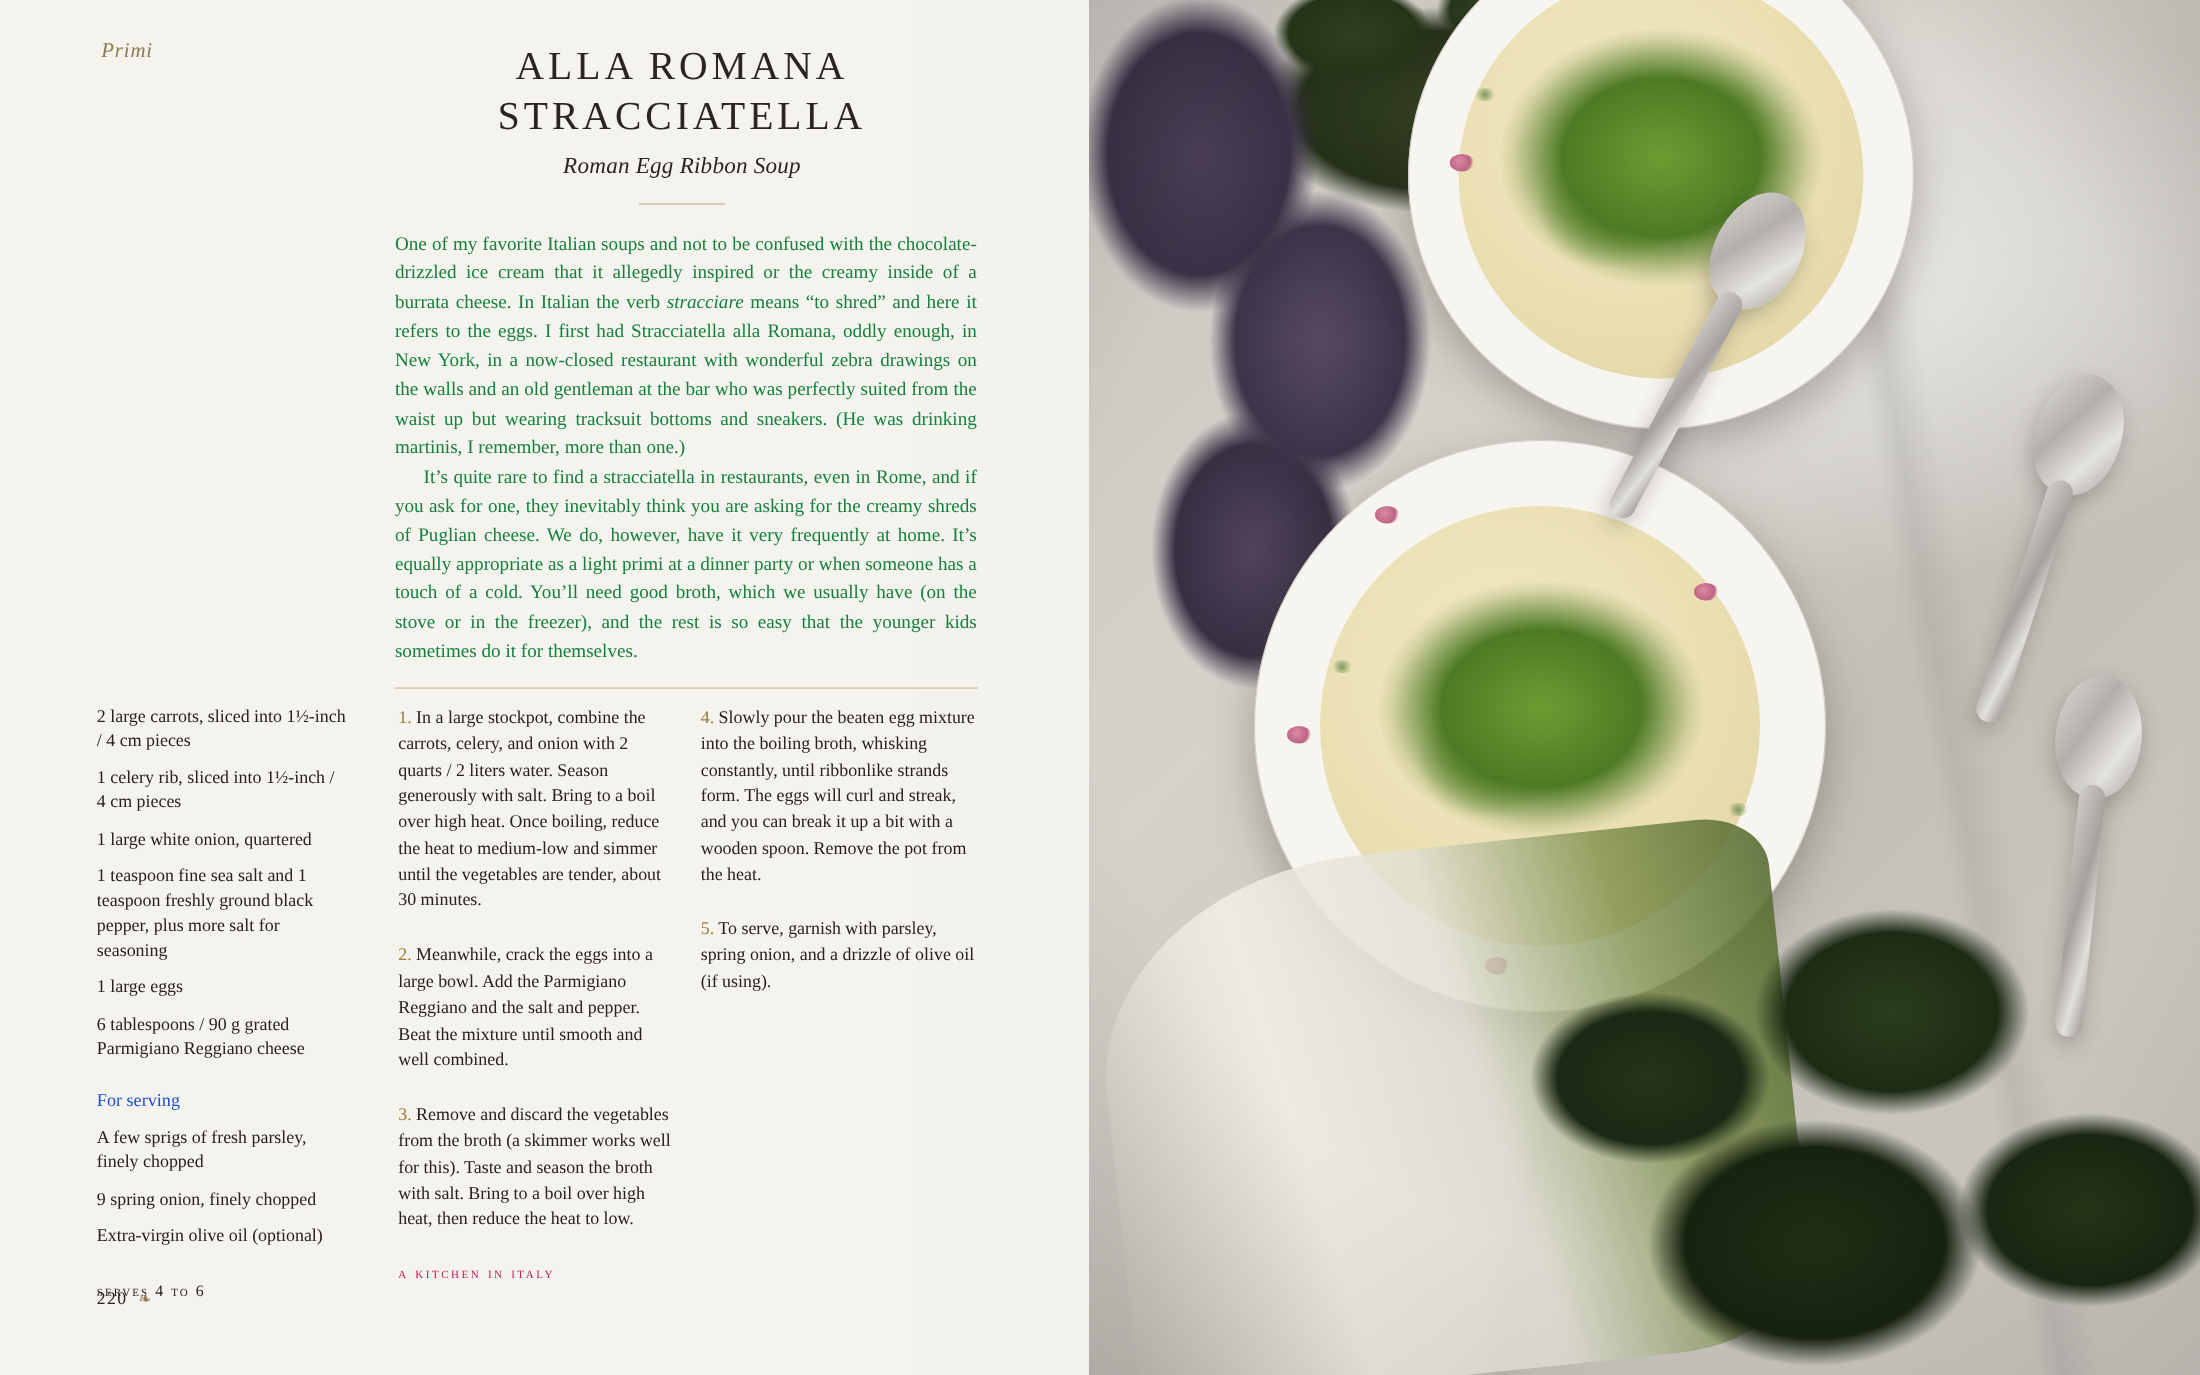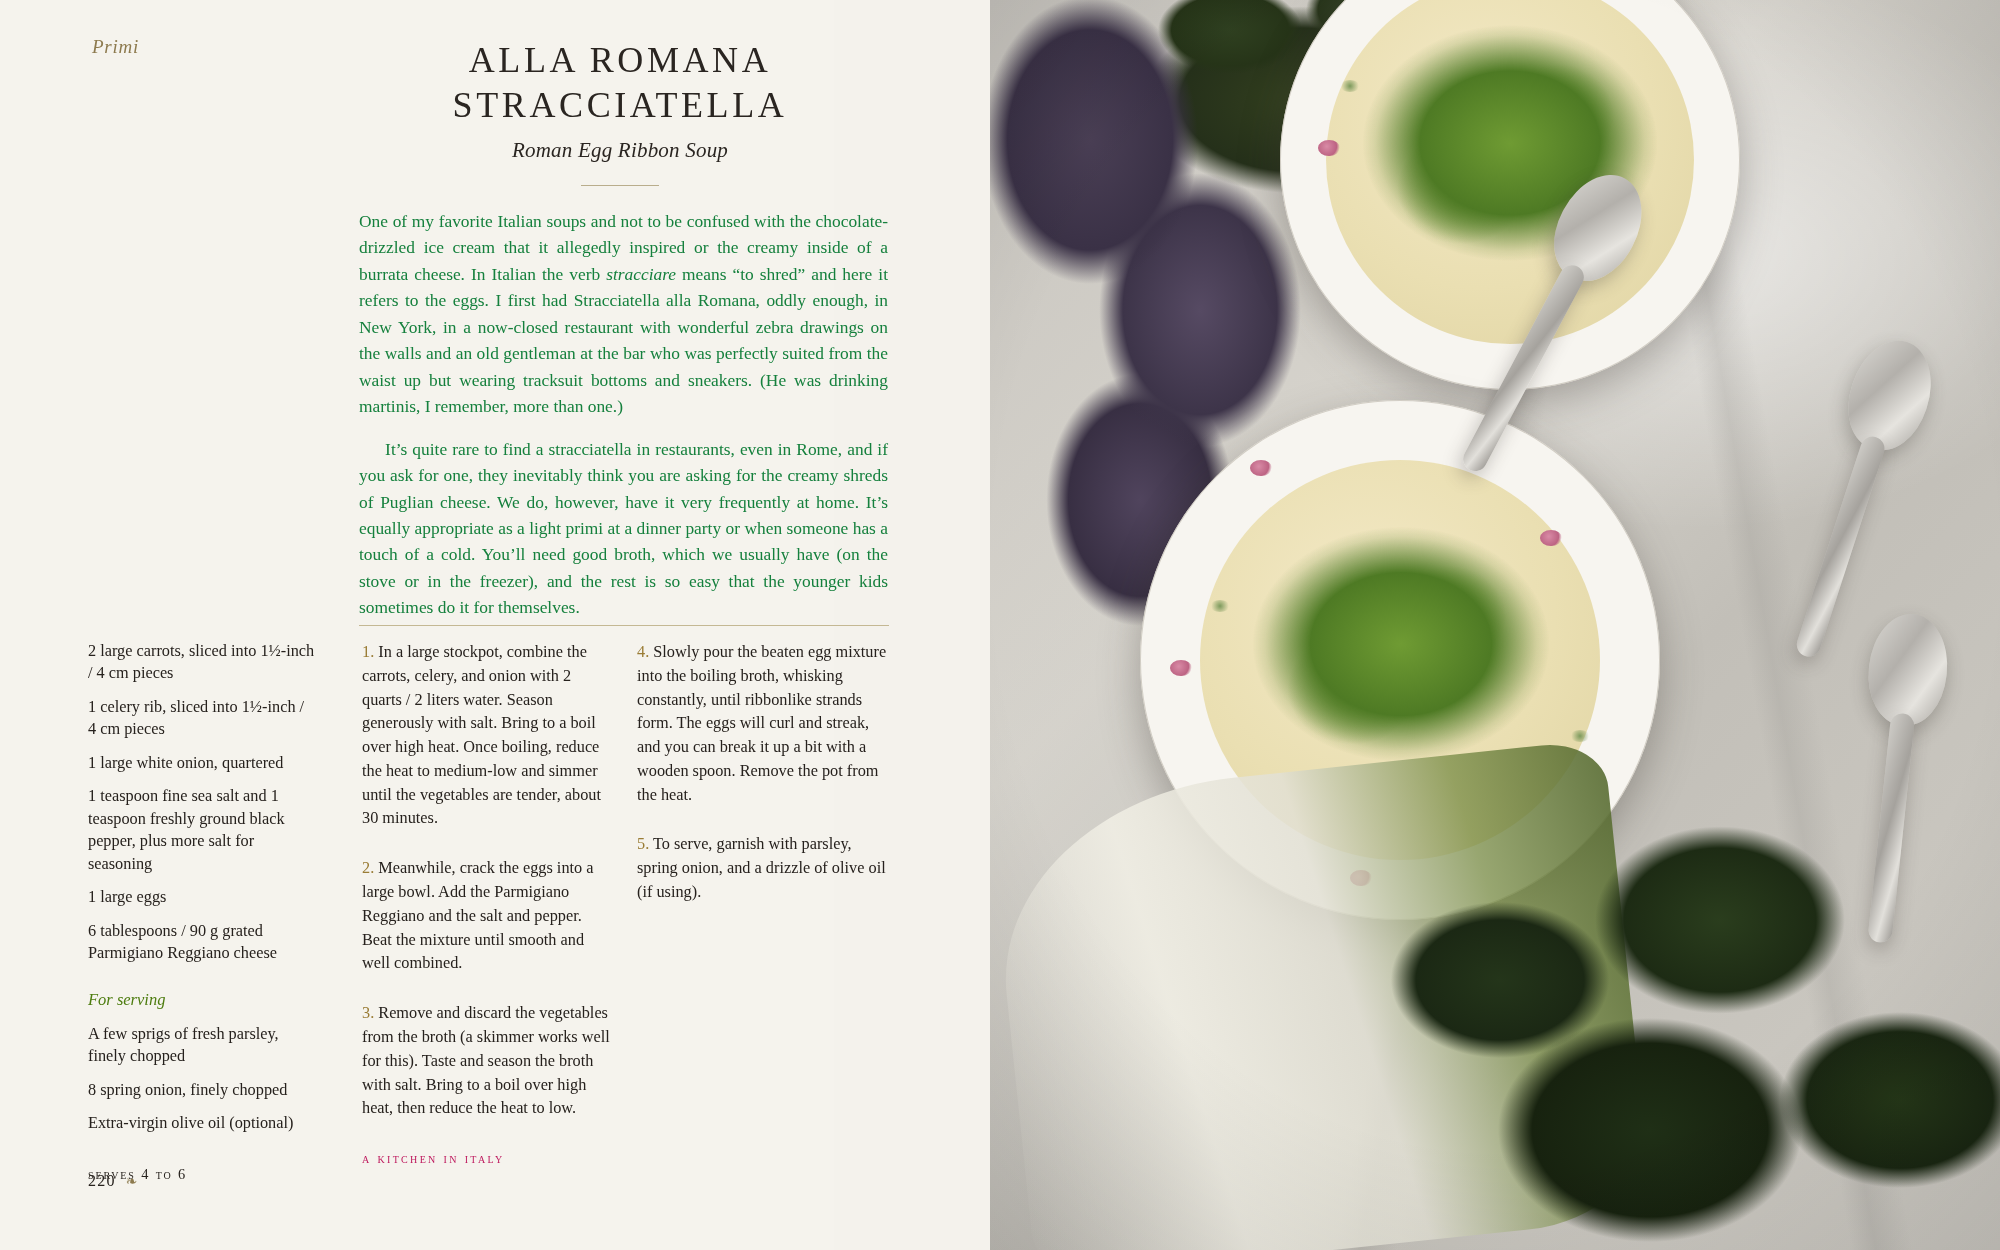--- a/index.html
+++ b/index.html
@@ -67,21 +67,21 @@
     position: absolute;
     left: 359px;
     top: 208px;
     width: 529px;
     font-size: 17.4px;
     line-height: 1.52;
     text-align: justify;
     color: #15803d;
   }
   .intro p { margin: 0; }
-  .intro p + p { text-indent: 1.5em; margin-top: 16px; }
+  .intro p + p { text-indent: 1.5em; margin-top: 0; }
   .intro em { font-style: italic; }
 
   .rule-long {
     position: absolute;
     left: 359px;
     top: 625px;
     width: 530px;
     height: 1px;
     background: #c4b893;
   }
@@ -91,22 +91,21 @@
     position: absolute;
     left: 88px;
     top: 640px;
     width: 228px;
     font-size: 16.3px;
     line-height: 1.38;
     color: #26211d;
   }
   .ingredients .item { margin-bottom: 11px; }
   .for-serving {
-    font-style: italic;
-    color: #4d7c0f;
+    color: #1d4ed8;
     margin: 24px 0 11px 0;
     font-size: 16.5px;
   }
   .serves {
     margin-top: 30px;
     font-size: 14.4px;
     letter-spacing: 0.13em;
     font-variant: small-caps;
     text-transform: lowercase;
     color: #26211d;
@@ -319,21 +318,21 @@
     <div class="ingredients">
       <div class="item">2 large carrots, sliced into 1½-inch / 4 cm pieces</div>
       <div class="item">1 celery rib, sliced into 1½-inch / 4 cm pieces</div>
       <div class="item">1 large white onion, quartered</div>
       <div class="item">1 teaspoon fine sea salt and 1 teaspoon freshly ground black pepper, plus more salt for seasoning</div>
       <div class="item">1 large eggs</div>
       <div class="item">6 tablespoons / 90 g grated Parmigiano Reggiano cheese</div>
 
       <div class="for-serving">For serving</div>
       <div class="item">A few sprigs of fresh parsley, finely chopped</div>
-      <div class="item">8 spring onion, finely chopped</div>
+      <div class="item">9 spring onion, finely chopped</div>
       <div class="item">Extra-virgin olive oil (optional)</div>
 
       <div class="serves">Serves 4 to 6</div>
     </div>
 
     <div class="steps-col col1">
       <div class="step">
         <span class="step-num">1.</span><span> In a large stockpot, combine the carrots, celery, and onion with 2 quarts / 2 liters water. Season generously with salt. Bring to a boil over high heat. Once boiling, reduce the heat to medium-low and simmer until the vegetables are tender, about 30 minutes.</span>
       </div>
       <div class="step">

